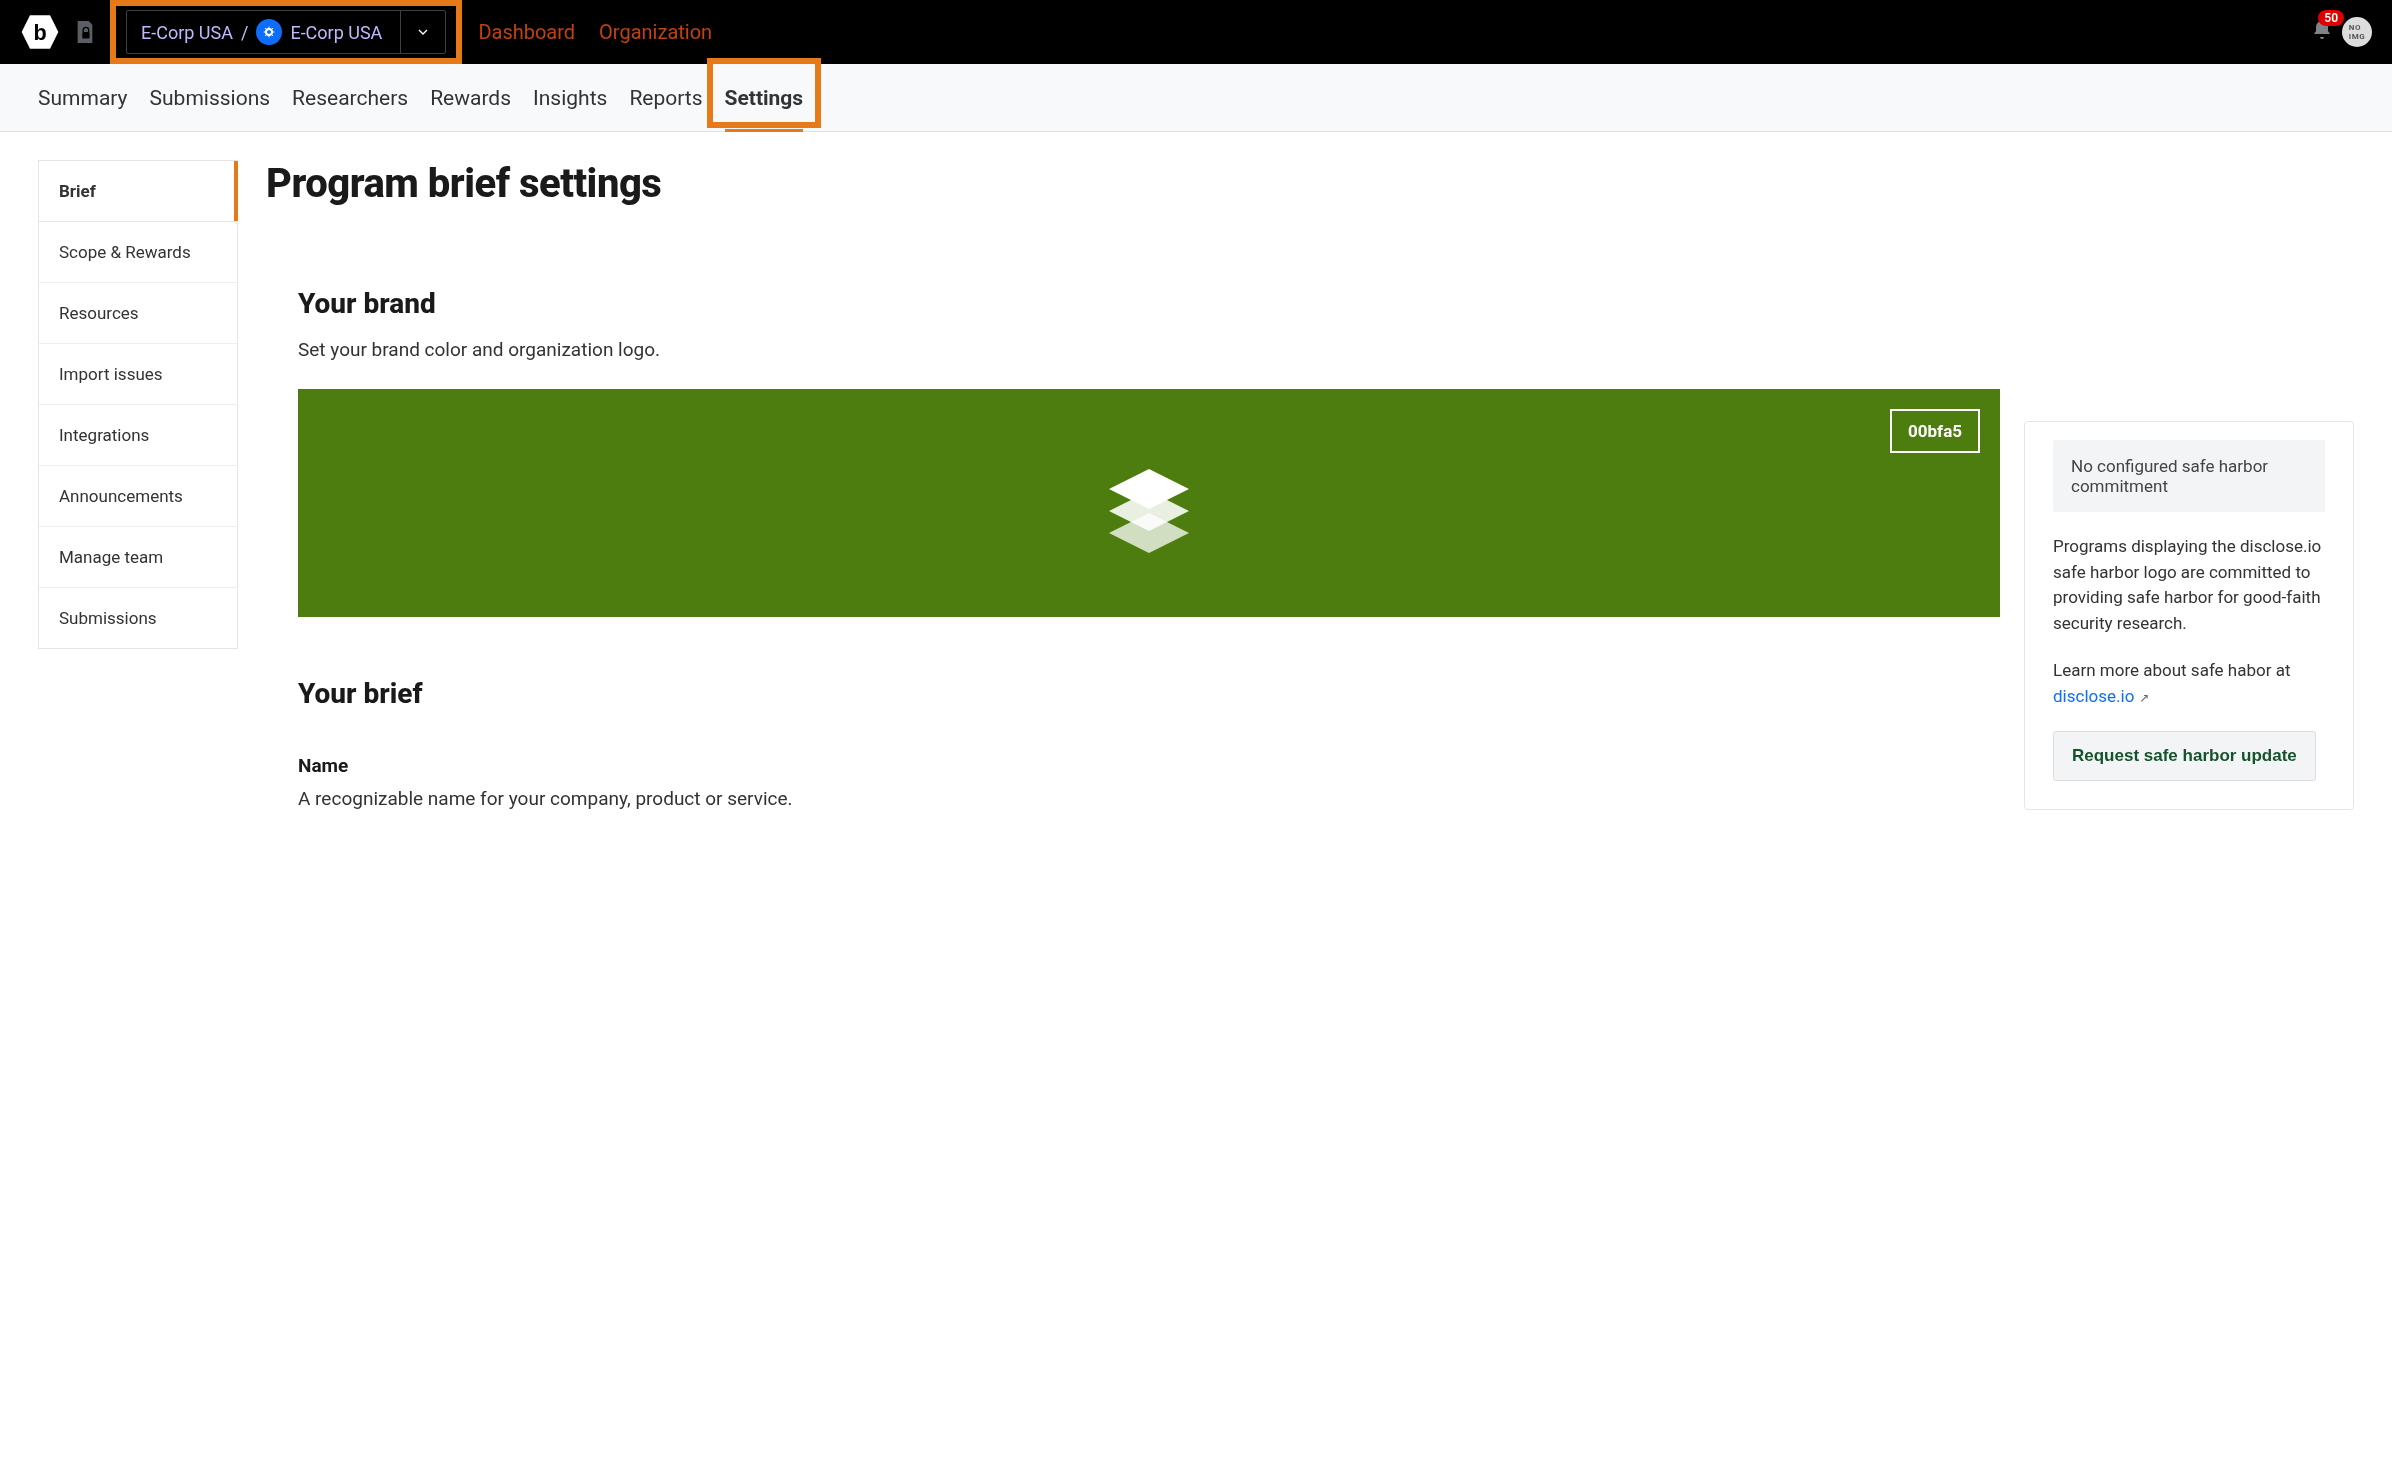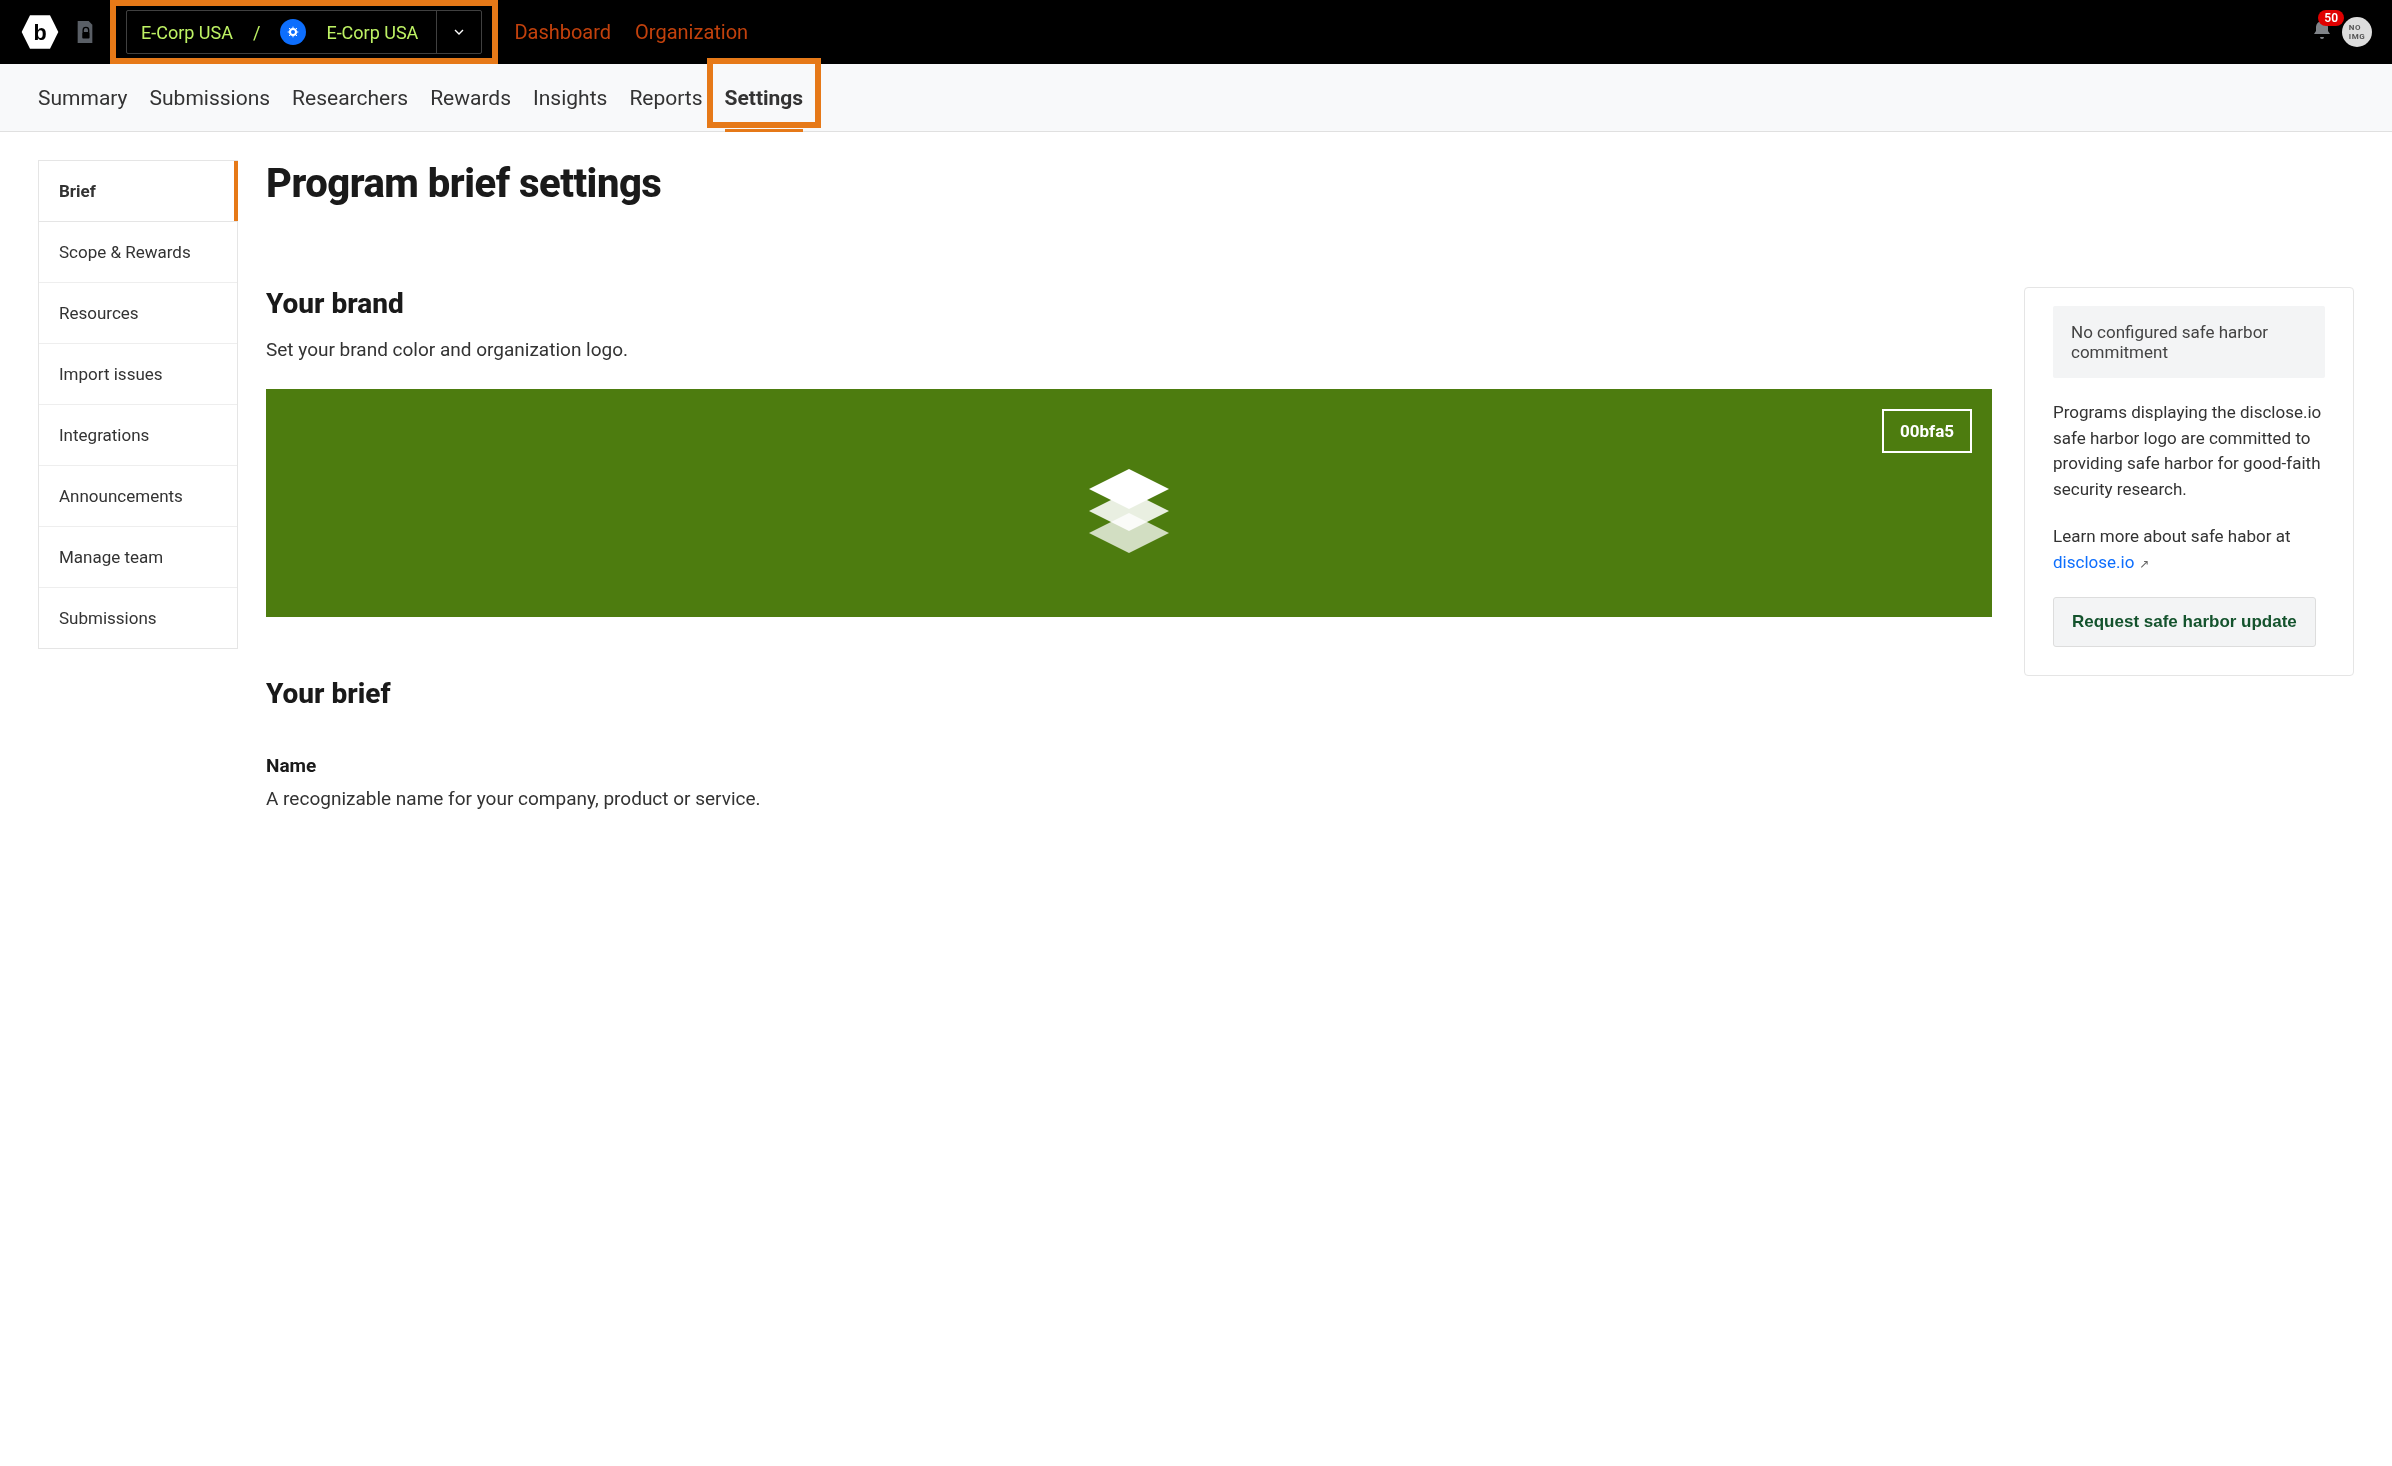--- a/index.html
+++ b/index.html
@@ -4,21 +4,21 @@
 <style>
   * { box-sizing: border-box; margin: 0; padding: 0; }
   body { font-family: -apple-system, BlinkMacSystemFont, "Segoe UI", Roboto, Helvetica, Arial, sans-serif; background: #fff; color: #1a1a1a; }
   
   
   .topbar { background: #000; height: 64px; display: flex; align-items: center; padding: 0 20px; color: #fff; position: relative; }
   .logo { width: 40px; height: 40px; display: flex; align-items: center; justify-content: center; margin-right: 14px; }
   .page-icon { width: 22px; height: 26px; margin-right: 14px; }
   .program-switcher { border: 6px solid #e67918; background: #000; display: flex; align-items: center; height: 64px; padding: 6px 10px; margin-top: -6px; margin-bottom: -6px; }
   .switcher-inner { border: 1px solid rgba(255,255,255,0.25); display: flex; align-items: center; height: 44px; padding: 0 14px; border-radius: 2px; }
-  .switcher-text { color: #bef264; font-size: 18px; display: flex; align-items: center; gap: 20px; }
+  .switcher-text { color: #c4b5fd; font-size: 18px; display: flex; align-items: center; gap: 8px; }
   .bug-badge { width: 26px; height: 26px; border-radius: 50%; background: #0d6efd; display: inline-flex; align-items: center; justify-content: center; }
   .switcher-drop { border-left: 1px solid rgba(255,255,255,0.25); margin-left: 18px; padding-left: 14px; display: flex; align-items: center; height: 100%; }
   .topnav-link { color: #c2410c; font-size: 20px; margin-left: 24px; text-decoration: none; }
   .topnav-link:first-of-type { margin-left: 16px; }
   .topbar-right { margin-left: auto; display: flex; align-items: center; gap: 8px; }
   .bell-wrap { position: relative; }
   .badge-count { position: absolute; top: -8px; right: -10px; background: #e00000; color: #fff; font-size: 12px; font-weight: 600; border-radius: 10px; padding: 1px 6px; line-height: 14px; min-width: 22px; text-align: center; }
   .avatar { width: 30px; height: 30px; background: #ddd; border-radius: 50%; display: flex; align-items: center; justify-content: center; font-size: 8px; color:#555; font-weight:700; letter-spacing:0.5px; }
   
   
@@ -32,21 +32,21 @@
   .page-body { display: flex; padding: 28px 38px; gap: 28px; align-items: flex-start; }
   .sidebar { border: 1px solid #e5e5e5; width: 200px; flex-shrink: 0; }
   .side-item { padding: 20px 20px; font-size: 17px; border-bottom: 1px solid #eee; cursor: pointer; color: #333; }
   .side-item:last-child { border-bottom: none; }
   .side-item.active { font-weight: 700; position: relative; border-bottom: 1px solid #e5e5e5; }
   .side-item.active::after { content:""; position:absolute; right:-1px; top:0; bottom:0; width:4px; background:#e67918; }
   
   .main-col { flex: 1; min-width: 0; }
   .page-title { font-size: 40px; font-weight: 800; letter-spacing: -0.5px; margin-bottom: 80px; }
   
-  .section-wrap { display: flex; gap: 32px; align-items: flex-start; }
+  .section-wrap { display: flex; gap: 24px; align-items: flex-end; margin-left: 32px; }
   .section-left { flex: 1; min-width: 0; }
   .section-h2 { font-size: 28px; font-weight: 800; margin-bottom: 18px; }
   .section-desc { font-size: 19px; color: #333; margin-bottom: 28px; }
   
   .brand-banner { background: #4d7c0f; border-radius: 0; height: 228px; position: relative; display: flex; align-items: center; justify-content: center; }
   .color-chip { position: absolute; top: 20px; right: 20px; border: 2px solid #fff; color: #fff; font-weight: 700; font-size: 17px; padding: 10px 16px; }
   .stack-logo { width: 120px; height: 120px; }
   
   .right-card { width: 330px; flex-shrink: 0; border: 1px solid #e5e5e5; border-radius: 4px; }
   .right-card-head { padding: 24px 28px; border-bottom: 1px solid #e5e5e5; font-size: 22px; font-weight: 800; }

